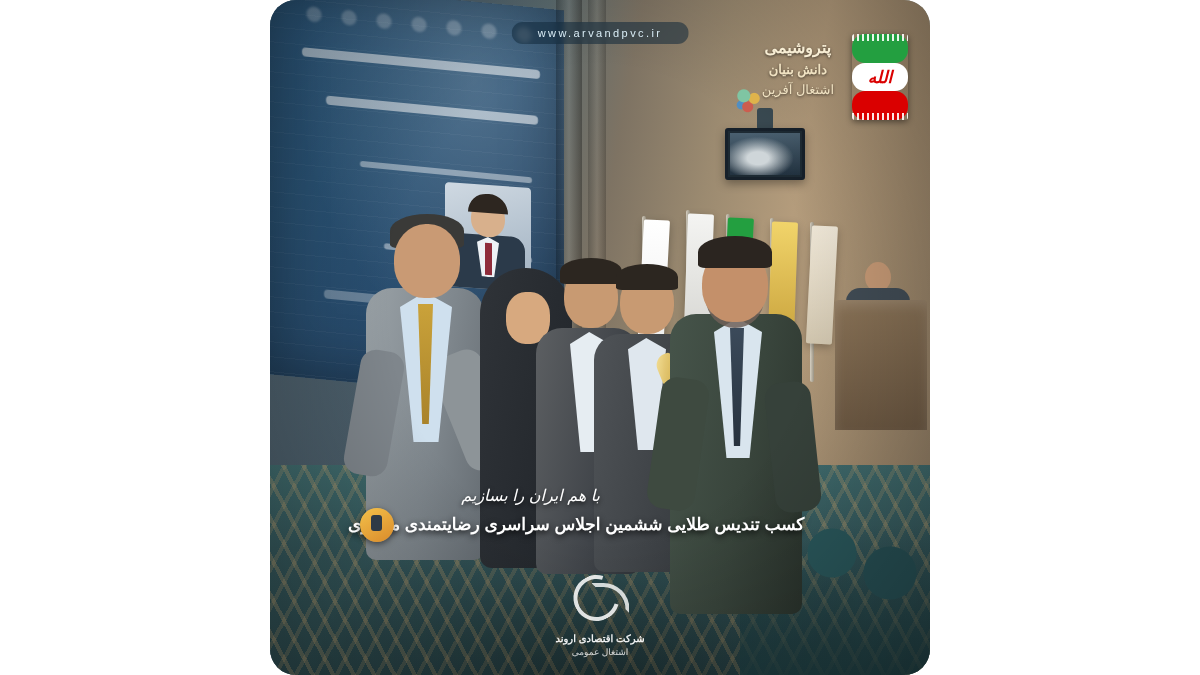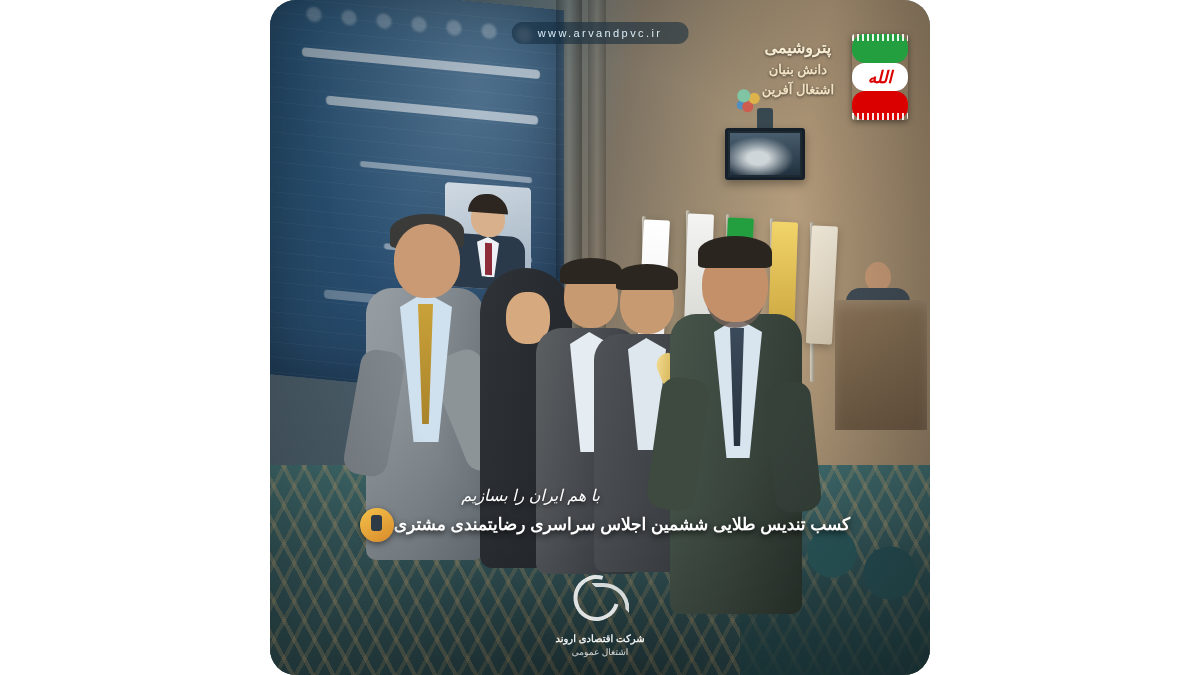--- a/index.html
+++ b/index.html
@@ -259,21 +259,21 @@
   }
   .slogan {
     position: absolute; right: 96px; top: 36px;
     text-align: center;
     color: #f3e6c9;
     line-height: 1.5;
     direction: rtl;
   }
   .slogan .l1 { font-size: 16px; font-weight: bold; letter-spacing: 4px; color:#f7edd4; text-shadow: 0 1px 3px rgba(0,0,0,.6); }
   .slogan .l2 { font-size: 13px; font-weight: bold; color:#f0e2c2; text-shadow: 0 1px 3px rgba(0,0,0,.6); }
-  .slogan .l3 { font-size: 13px; font-weight: bold; color:#f0e2c2; text-shadow: 0 1px 3px rgba(0,0,0,.6); }
+  .slogan .l3 { font-size: 13px; font-weight: normal; color:#f0e2c2; text-shadow: 0 1px 3px rgba(0,0,0,.6); }
   .slogan-emblem {
     position: absolute; right: 168px; top: 88px;
     width: 26px; height: 26px;
     background:
       radial-gradient(circle at 30% 30%, #7ec9a6 0 6px, rgba(0,0,0,0) 7px),
       radial-gradient(circle at 70% 40%, #e3b64a 0 5px, rgba(0,0,0,0) 6px),
       radial-gradient(circle at 45% 72%, #cf5b4e 0 5px, rgba(0,0,0,0) 6px),
       radial-gradient(circle at 20% 65%, #4d8fc7 0 4px, rgba(0,0,0,0) 5px);
     opacity: .95;
   }
@@ -295,23 +295,23 @@
   }
   .iran-flag .kufic-top, .iran-flag .kufic-bot {
     position: absolute; left: 0; width: 100%; height: 7px;
     background: repeating-linear-gradient(90deg, #ffffff 0 2px, rgba(255,255,255,0) 2px 5px);
     opacity: .9;
   }
   .iran-flag .kufic-top { bottom: 0; }
   .iran-flag .kufic-bot { top: 0; }
   
   .caption {
-    position: absolute; left: 0; right: 0; bottom: 138px;
+    position: absolute; left: 8px; right: 0; bottom: 138px;
     direction: rtl;
-    text-align: center;
+    text-align: left;
     padding-right: 26px;
     padding-left: 70px;
   }
   .caption .script {
     position: absolute; right: 330px; top: -26px;
     color: #ffffff; font-size: 16px; font-style: italic;
     text-shadow: 0 2px 5px rgba(0,0,0,.75);
     white-space: nowrap;
     direction: rtl;
   }

